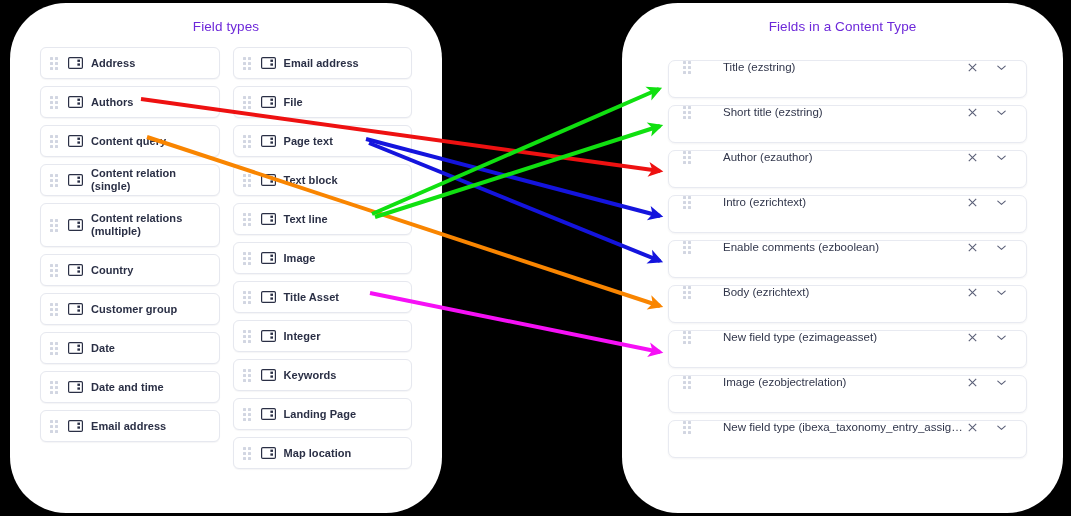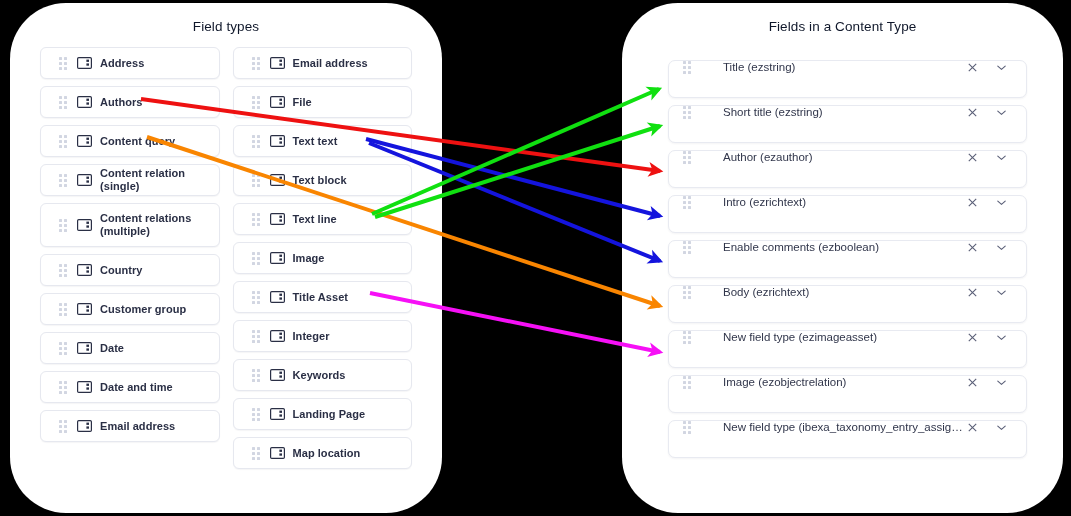--- a/index.html
+++ b/index.html
@@ -7,29 +7,29 @@
        font-family:"Liberation Sans","DejaVu Sans",sans-serif;}
 
   .stage{position:absolute;inset:0;width:1071px;height:516px;background:#000;}
 
   
   .panel{position:absolute;background:#ffffff;border-radius:56px;}
   #panel-left{left:10px;top:3px;width:432px;height:510px;}
   #panel-right{left:622px;top:3px;width:441px;height:510px;}
 
   .panel-title{position:absolute;top:16px;left:0;right:0;text-align:center;
-    font-size:13.5px;color:#0f172a;font-weight:400;letter-spacing:.1px;}
+    font-size:13.5px;color:#6d28d9;font-weight:400;letter-spacing:.1px;}
 
   
   .cols{position:absolute;top:44px;left:0;right:0;display:flex;gap:13px;padding:0 30px;}
   .col{display:flex;flex-direction:column;gap:7px;flex:1;}
 
   .ft-card{position:relative;height:32px;box-sizing:border-box;background:#fff;
     border:1px solid #e6e8ef;border-radius:6px;display:flex;align-items:center;
-    padding:0 18px;box-shadow:0 1px 1px rgba(30,35,60,.04);}
+    padding:0 9px;box-shadow:0 1px 1px rgba(30,35,60,.04);}
   .ft-card.tall{height:44px;}
 
   .grip{width:9px;height:13px;flex:0 0 auto;margin-right:9px;
     display:grid;grid-template-columns:repeat(2,3px);grid-template-rows:repeat(3,3px);
     gap:2px;}
   .grip i{display:block;width:3px;height:3px;background:#d2d6e2;border-radius:.5px;}
 
   .ficon{width:15px;height:12px;flex:0 0 auto;margin-right:8px;position:relative;}
   .ficon svg{display:block;}
 
@@ -287,21 +287,21 @@
               <i></i>
               <i></i>
             </span>
             <span class="ficon">
               <svg width="15" height="12" viewBox="0 0 15 12">
                 <rect x="0.6" y="0.6" width="13.8" height="10.8" rx="1.2" fill="#fff" stroke="#2a2f45" stroke-width="1.2"></rect>
                 <rect x="9.4" y="2.6" width="2.6" height="2.3" fill="#2a2f45"></rect>
                 <rect x="9.4" y="6.4" width="2.6" height="2.3" fill="#2a2f45"></rect>
               </svg>
             </span>
-            <span class="ft-label">Text text</span>
+            <span class="ft-label">Page text</span>
           </div>
           <div class="ft-card">
             <span class="grip">
               <i></i>
               <i></i>
               <i></i>
               <i></i>
               <i></i>
               <i></i>
             </span>

